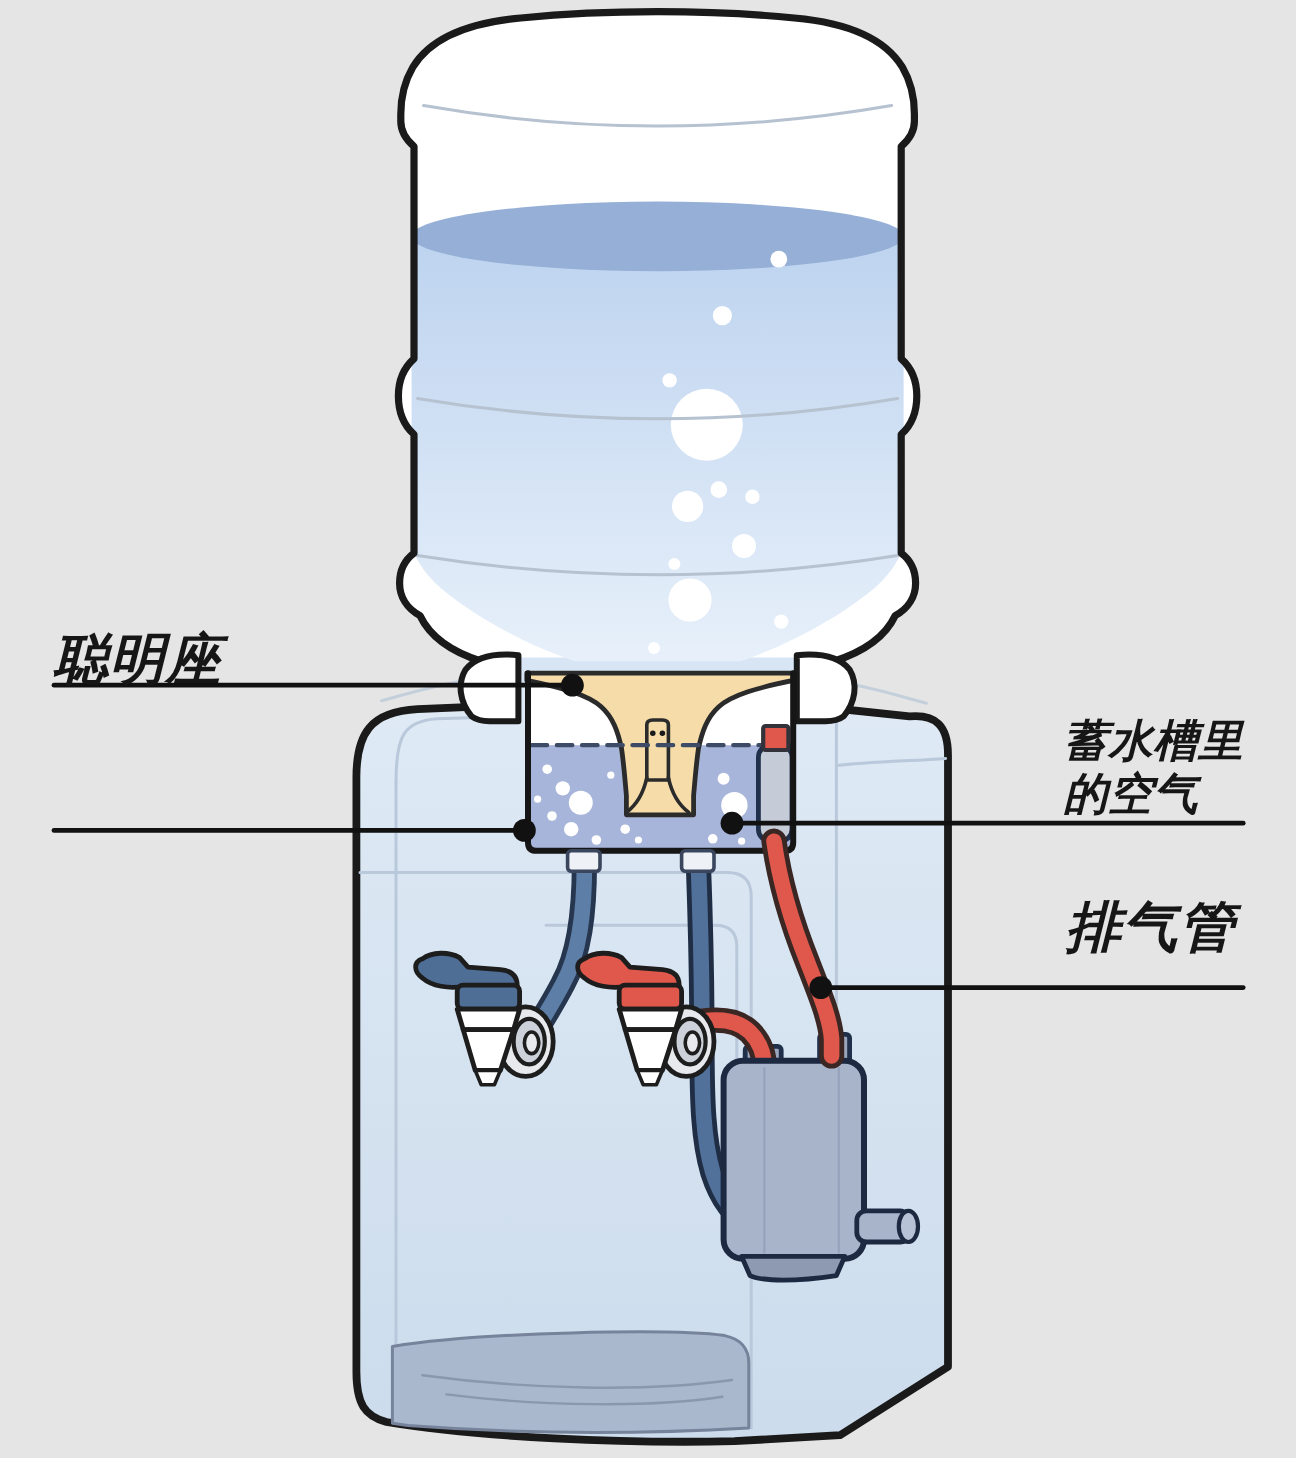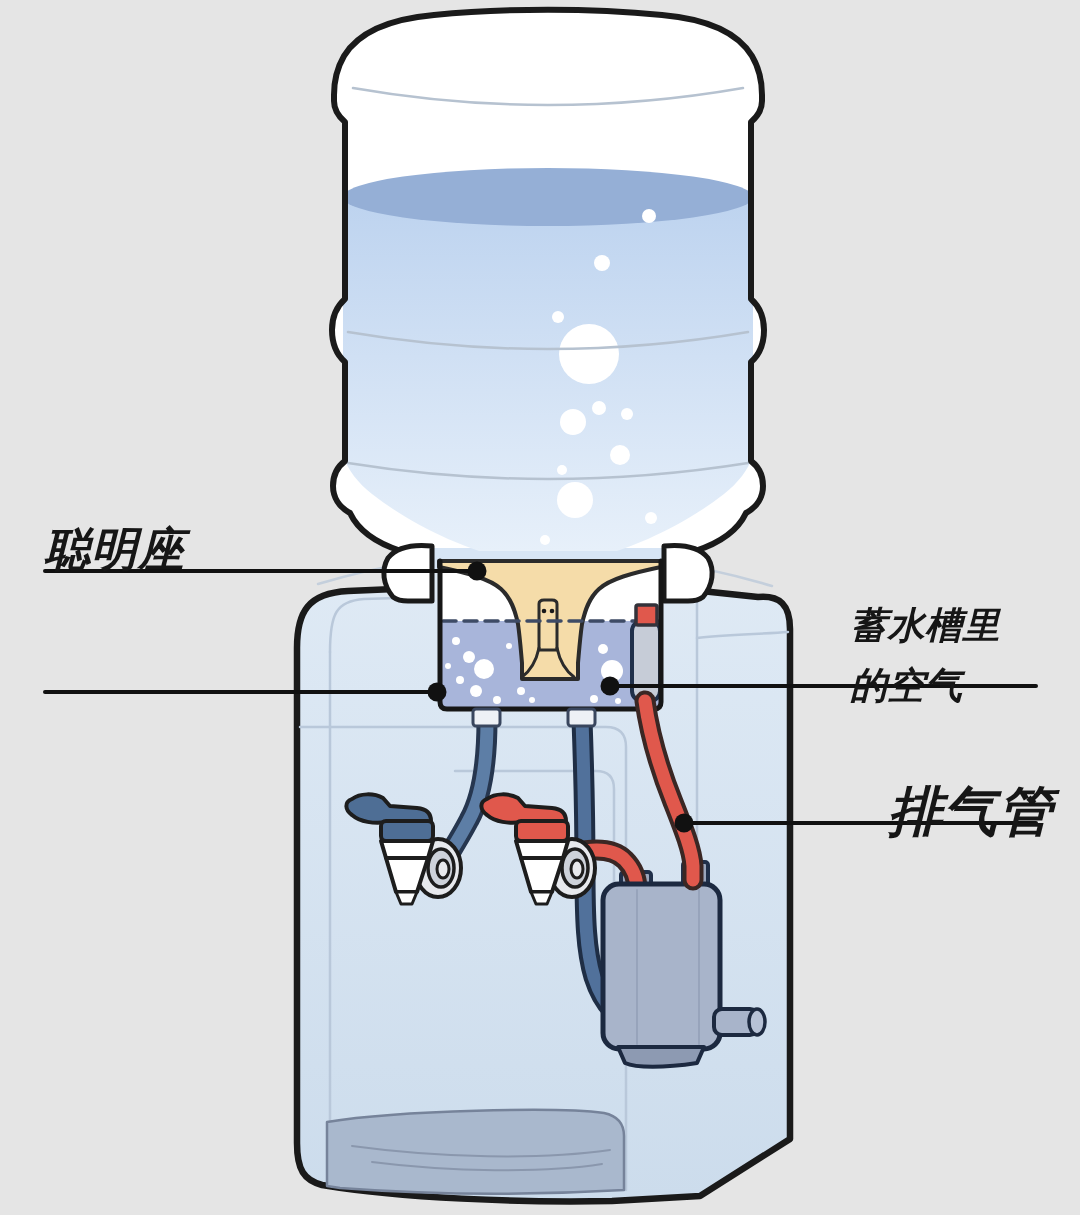--- a/index.html
+++ b/index.html
@@ -16,22 +16,22 @@
   .label{
     position:absolute;
     color:#161616;
     font-weight:600;
     white-space:pre-line;
     letter-spacing:1px;
     user-select:none;
   }
   .label-smart-seat {left:44px; top:519px; font-size:46px;}
   .label-storage-tank{left:44px; top:637px; font-size:46px;}
-  .label-tank-air   {left:850px;top:596px; font-size:37px; line-height:60px; letter-spacing:0.5px;}
-  .label-vent-pipe  {left:888px;top:776px; font-size:54px;}
+  .label-tank-air   {left:886px;top:596px; font-size:37px; line-height:44px; letter-spacing:0.5px;}
+  .label-vent-pipe  {left:888px;top:742px; font-size:46px;}
 </style>
 </head>
 <body>
 
 <div class="stage">
 
 <svg width="1080" height="1215" viewBox="0 0 1080 1215">
   <defs>
     <linearGradient id="bodyG" x1="0" y1="0" x2="0" y2="1">
       <stop offset="0" style="stop-color:var(--c-body_top,#dfeaf5)"></stop>

